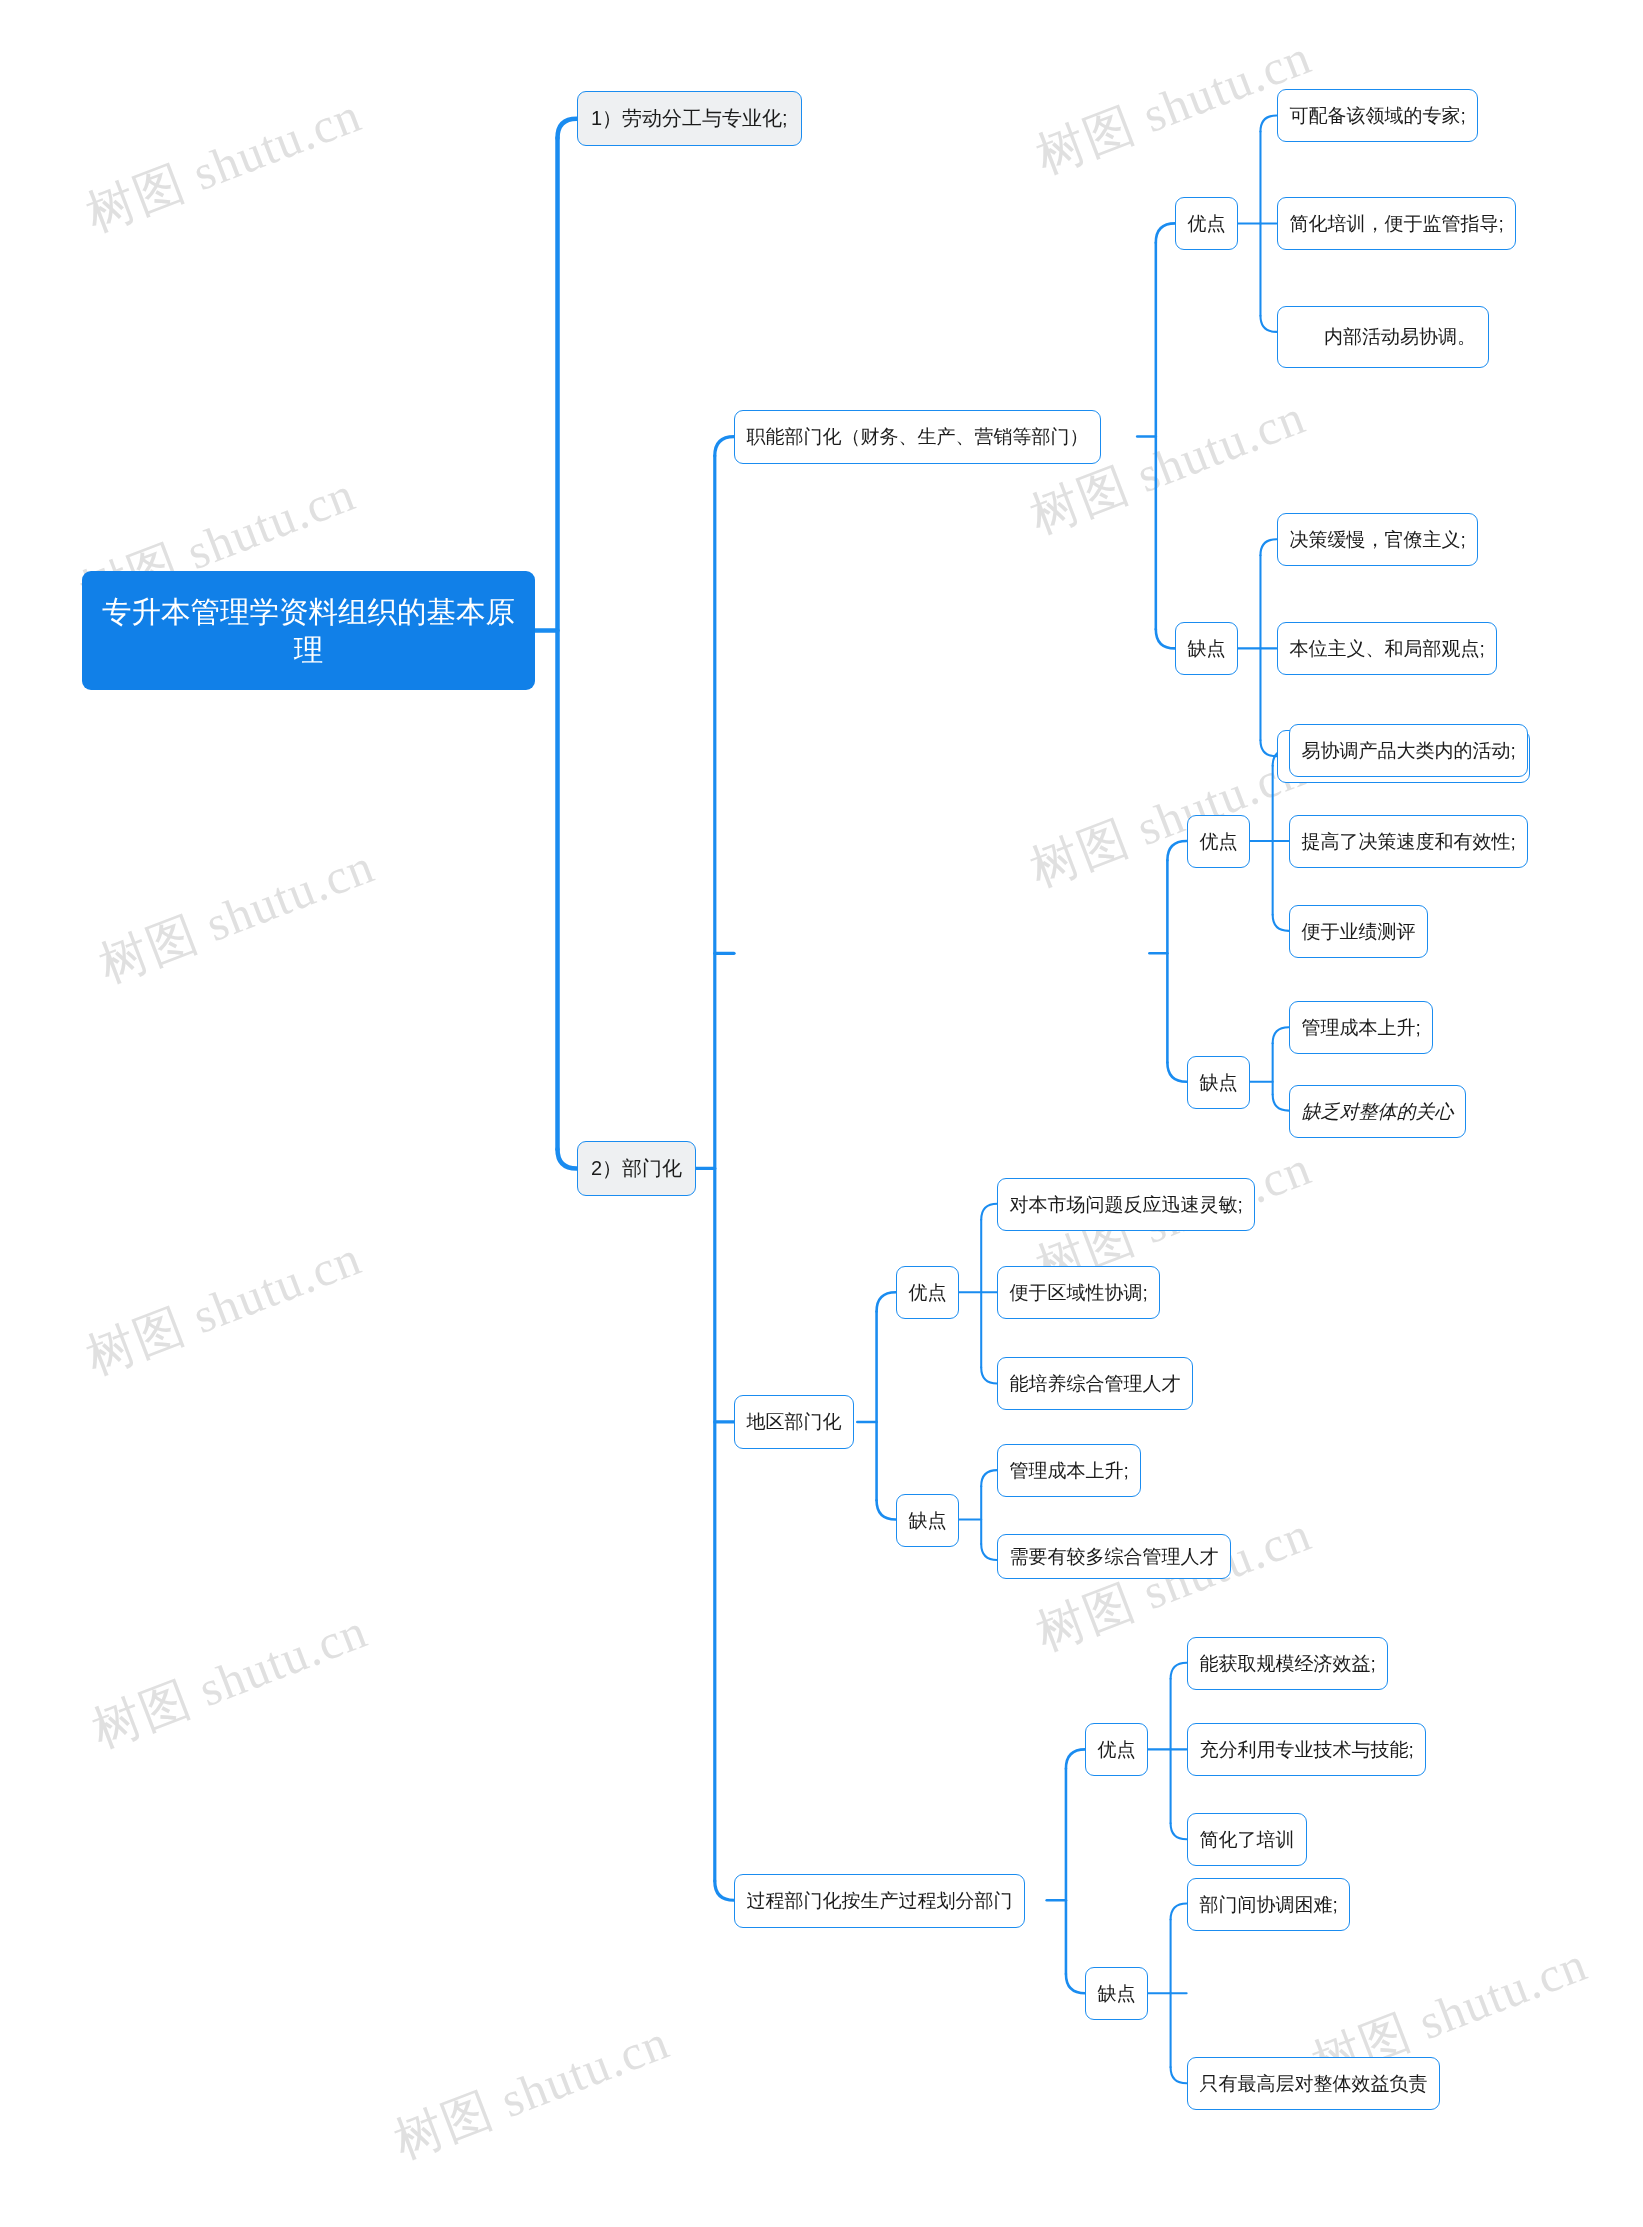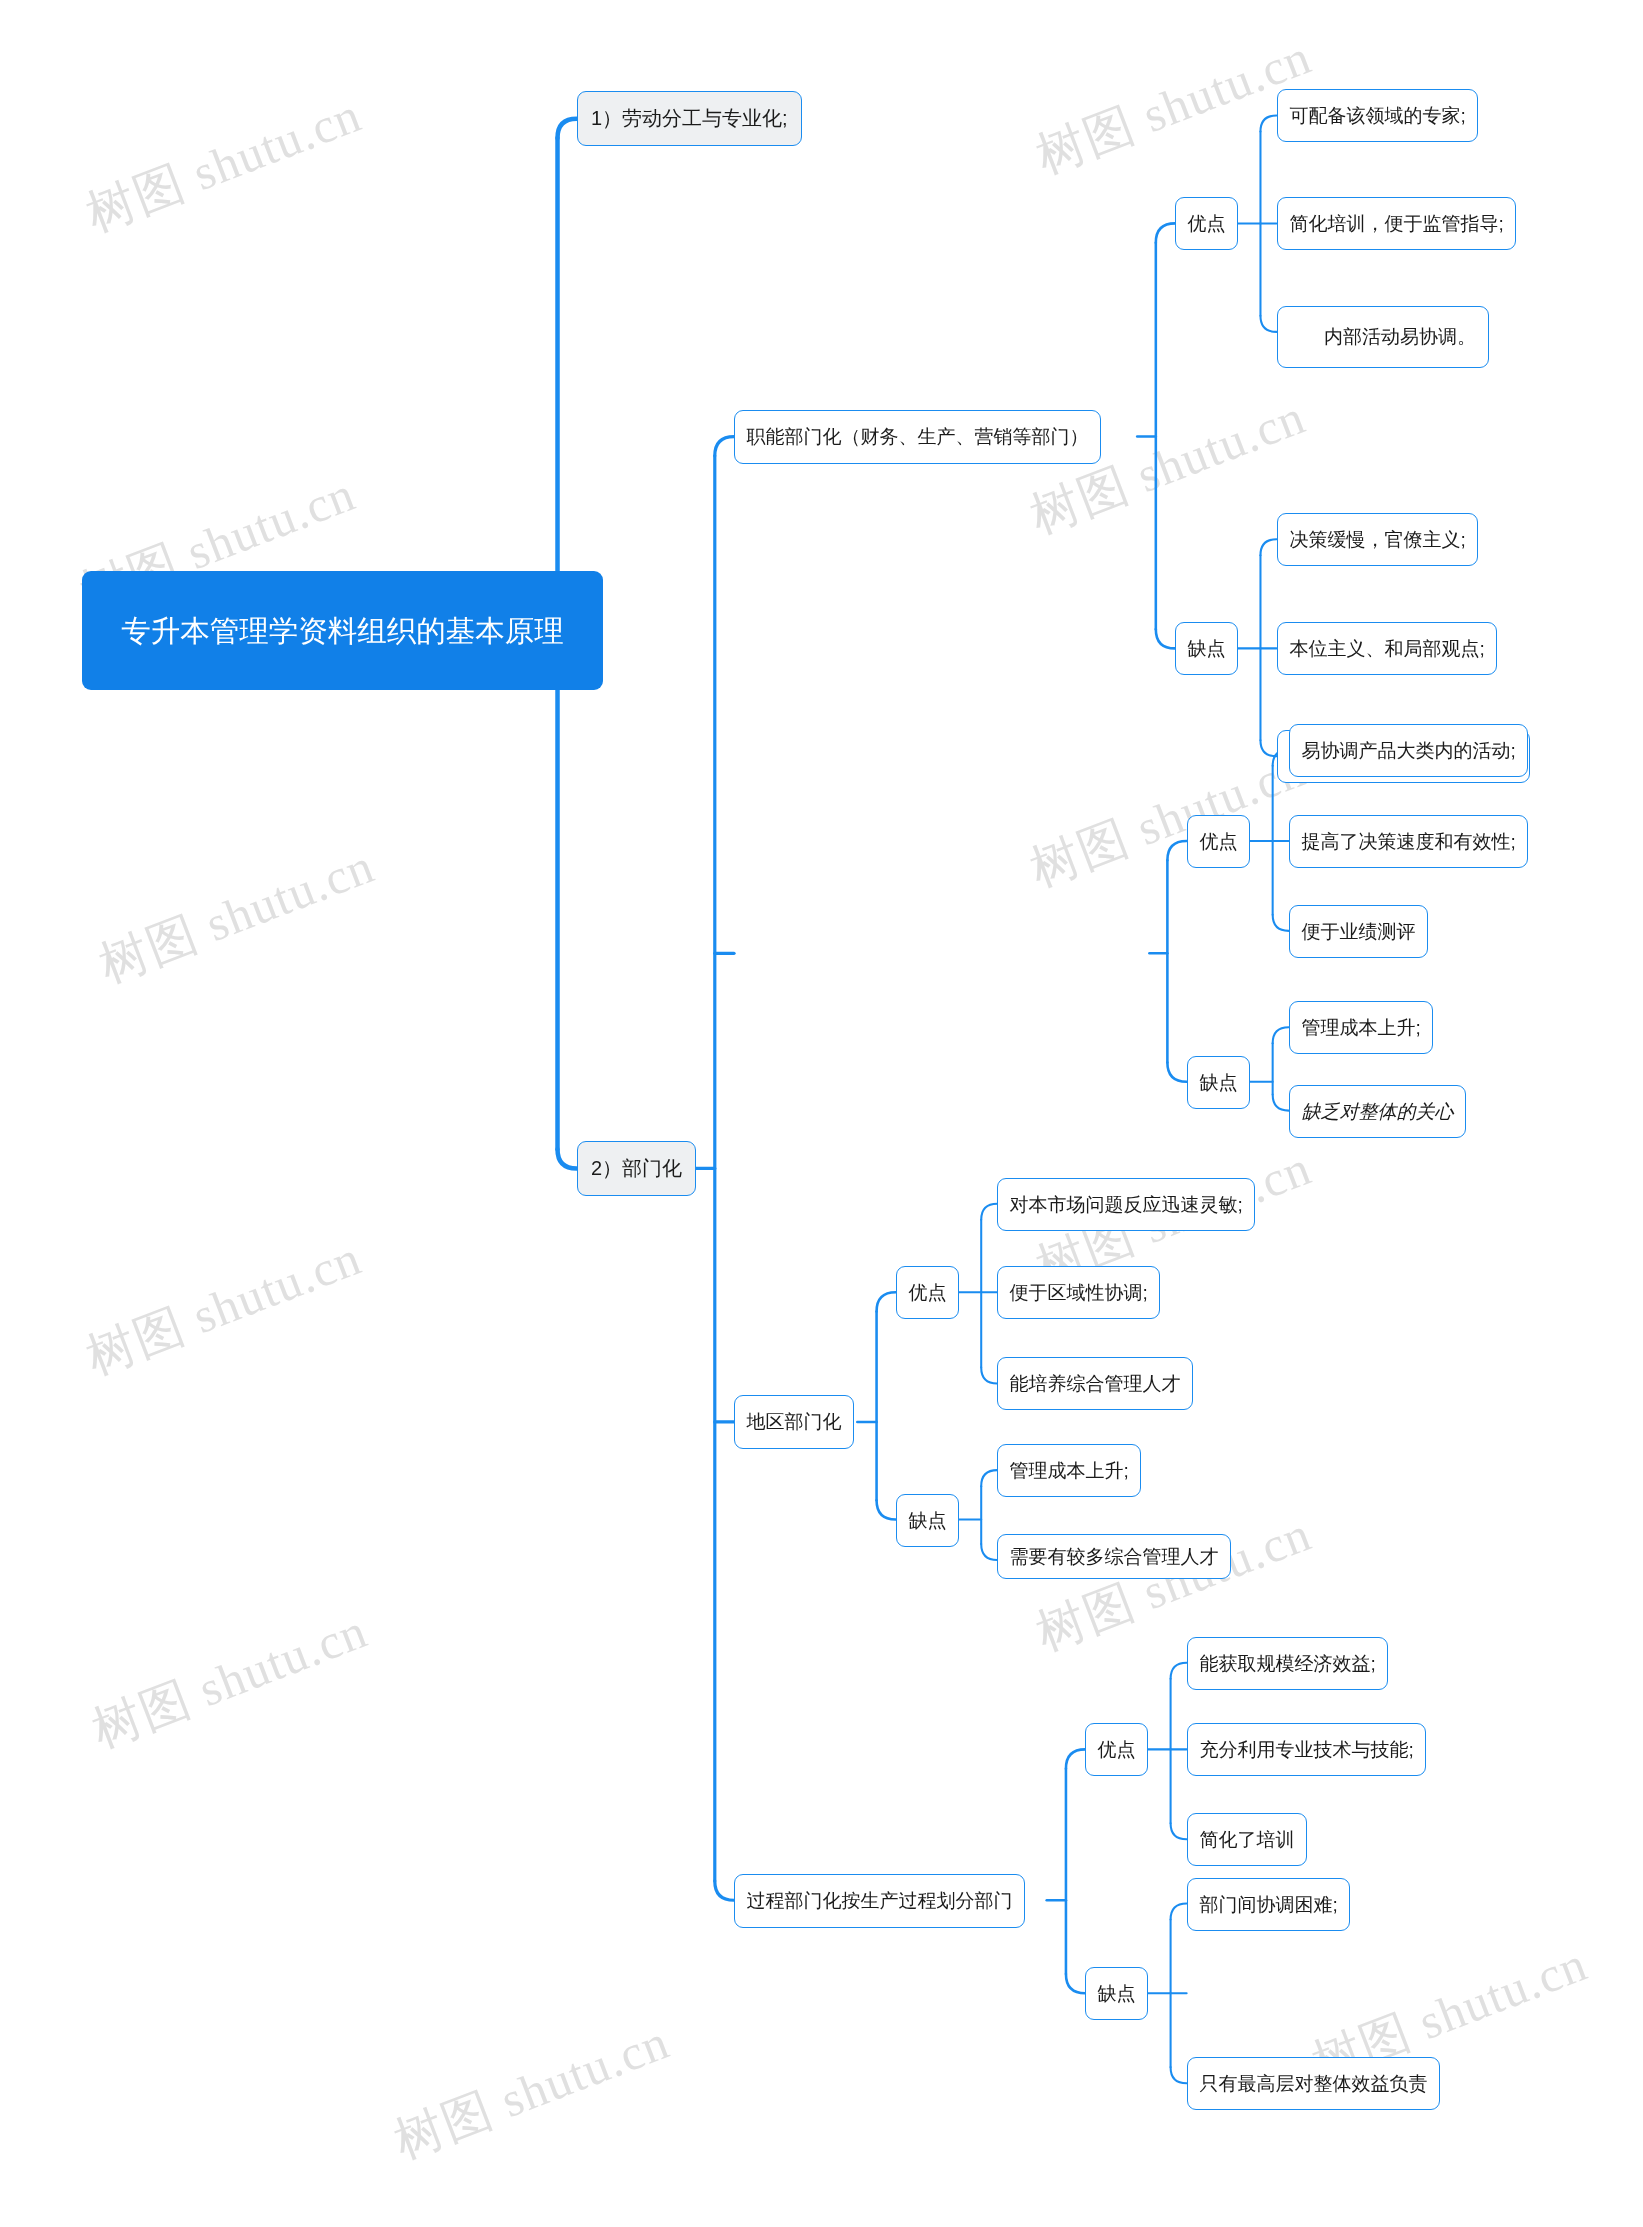--- a/index.html
+++ b/index.html
@@ -199,21 +199,21 @@
     <path class="stub" d="M 1823 2725 H 1848"></path>
     <path class="stub" d="M 1823 2840 Q 1823 2865 1848 2865"></path>
 
     <path class="stub" d="M 1788 3105 H 1823"></path>
     <path class="stub" d="M 1823 2990 V 3220"></path>
     <path class="stub" d="M 1823 2990 Q 1823 2965 1848 2965"></path>
     <path class="stub" d="M 1823 3105 H 1848"></path>
     <path class="stub" d="M 1823 3220 Q 1823 3245 1848 3245"></path>
   </svg>
 
-  <div class="node root" style="left:82px; top:571px; width:521px; height:119px;">
+  <div class="node root" style="left:82px; top:571px; width:453px; height:119px;">
     <span class="txt">专升本管理学资料组织的基本原理</span>
   </div>
 
   <div class="node lvl1" style="left:577px; top:91px; height:55px;">
     <span class="txt">1）劳动分工与专业化;</span>
   </div>
 
   <div class="node lvl1" style="left:577px; top:1141px; height:55px;">
     <span class="txt">2）部门化</span>
   </div>

